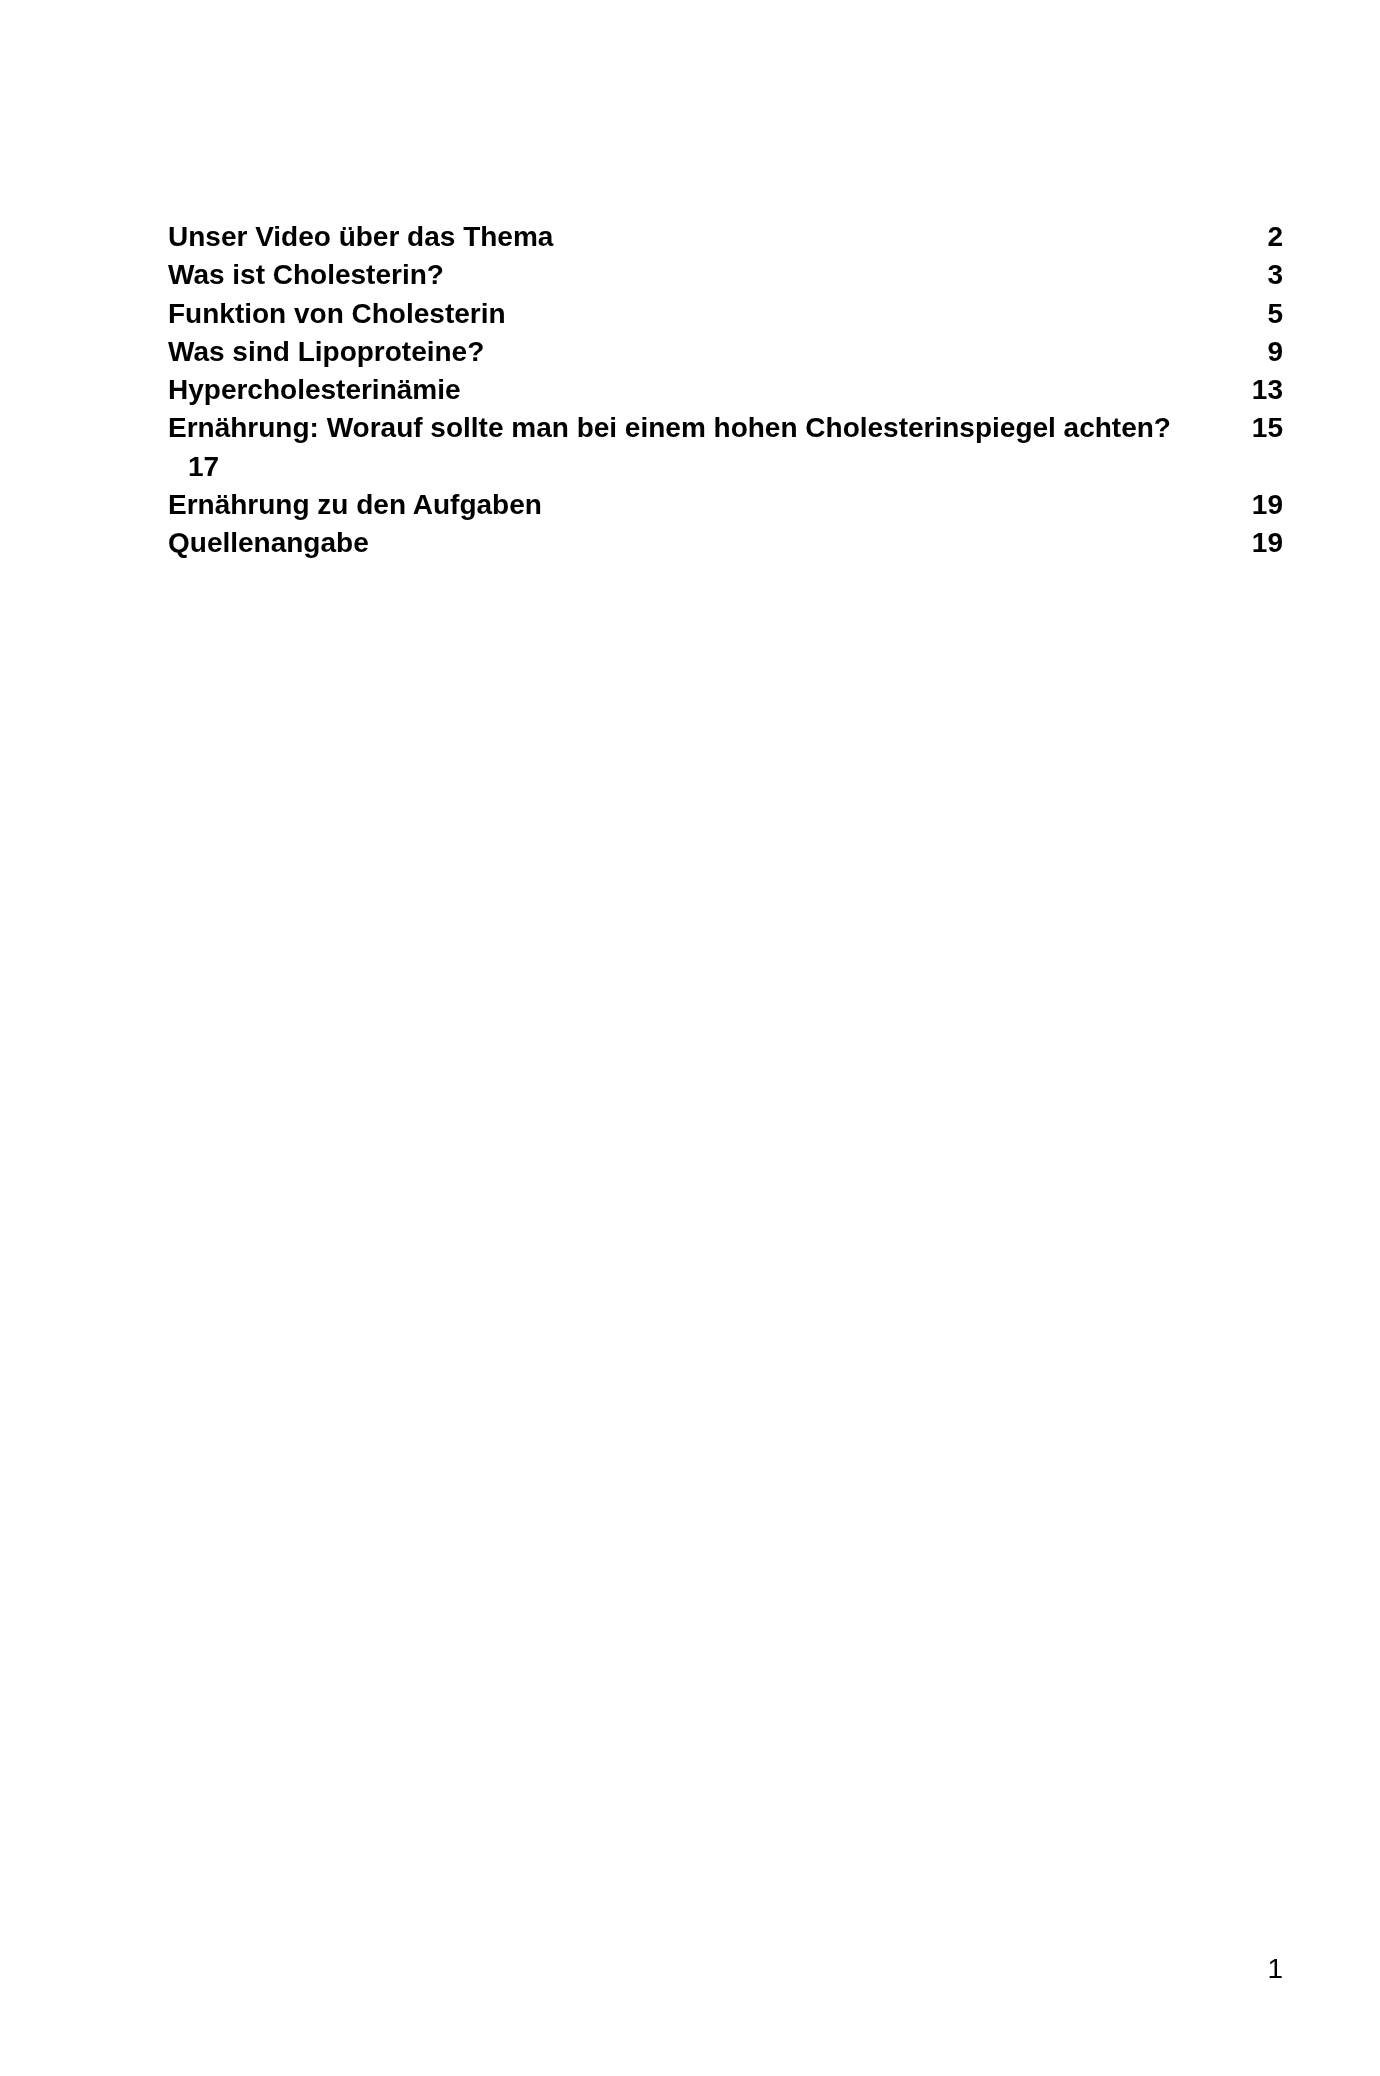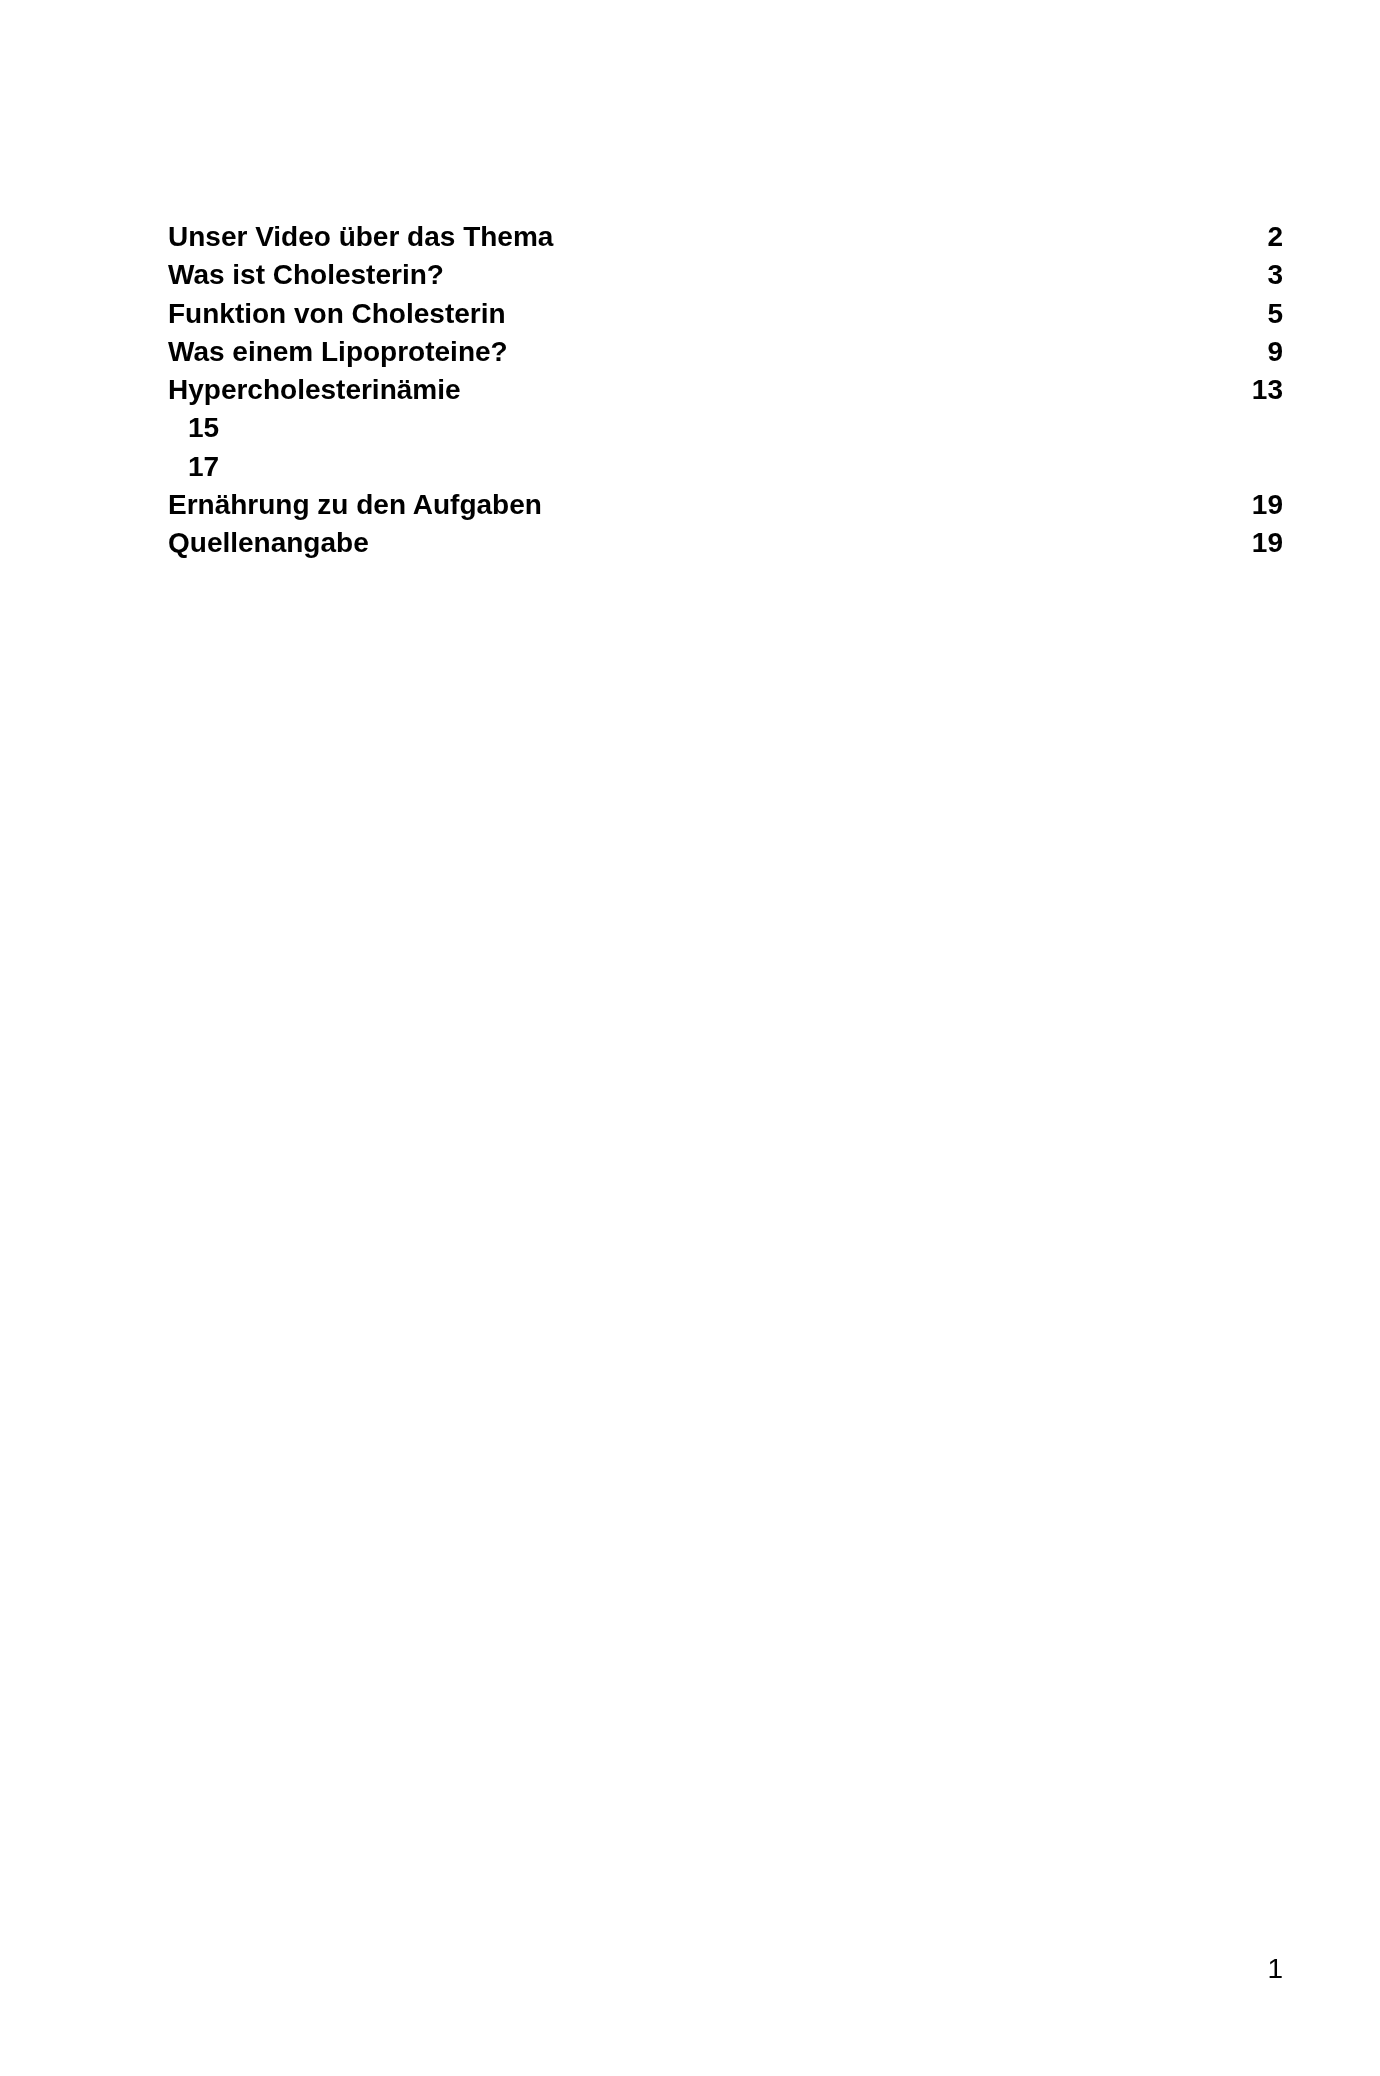--- a/index.html
+++ b/index.html
@@ -70,31 +70,32 @@
         <span class="toc-page">3</span>
       </div>
 
       <div class="toc-row">
         <span class="toc-title">Funktion von Cholesterin</span>
         <span class="toc-page">5</span>
       </div>
 
 
       <div class="toc-row">
-        <span class="toc-title">Was einem Lipoproteine?</span>
+        <span class="toc-title">Was sind Lipoproteine?</span>
         <span class="toc-page">9</span>
       </div>
 
 
       <div class="toc-row">
         <span class="toc-title">Hypercholesterinämie</span>
         <span class="toc-page">13</span>
       </div>
 
       <div class="toc-row">
+        <span class="toc-title">Ernährung: Worauf sollte man bei einem hohen Cholesterinspiegel achten?</span>
         <span class="toc-page">15</span>
       </div>
 
       <div class="toc-row">
         <span class="toc-page">17</span>
       </div>
 
       <div class="toc-row">
         <span class="toc-title">Ernährung zu den Aufgaben</span>
         <span class="toc-page">19</span>

